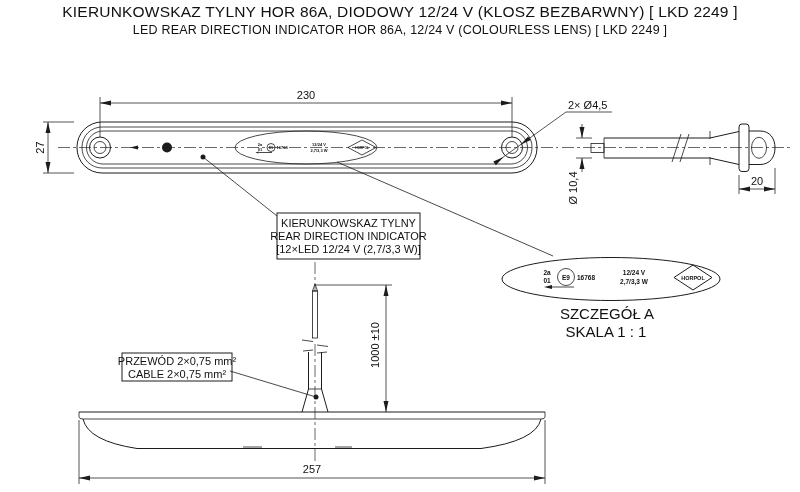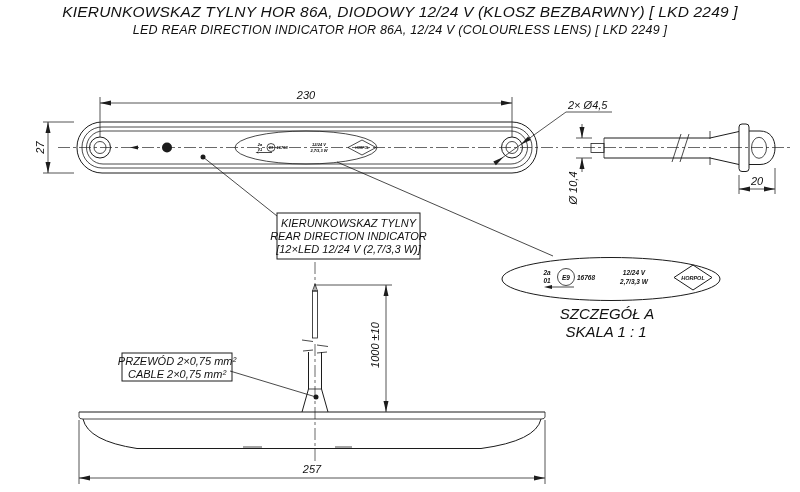--- a/index.html
+++ b/index.html
@@ -1,17 +1,17 @@
 <!DOCTYPE html>
 <html><head>
 <meta charset="utf-8">
 <style>
   html,body{margin:0;padding:0;background:#fff;}
   .canvas{position:relative;width:800px;height:492px;background:#ffffff;overflow:hidden;
-          font-family:"Liberation Sans",sans-serif;color:#0369a1;font-style:italic;}
+          font-family:"Liberation Sans",sans-serif;color:#0369a1;}
   svg{position:absolute;left:0;top:0;}
   text{fill:#111;font-family:"Liberation Sans",sans-serif;}
   .t1{font-size:15.5px;letter-spacing:.2px;}
   .t2{font-size:12.5px;letter-spacing:.2px;}
   .dimtxt{font-size:11px;}
   .boxtxt{font-size:11px;}
   .captxt{font-size:15px;}
   .pl1{font-size:6.5px;font-weight:700;}
   .pl2{font-size:5.5px;font-weight:700;}
   .ml{font-size:4px;font-weight:700;}

